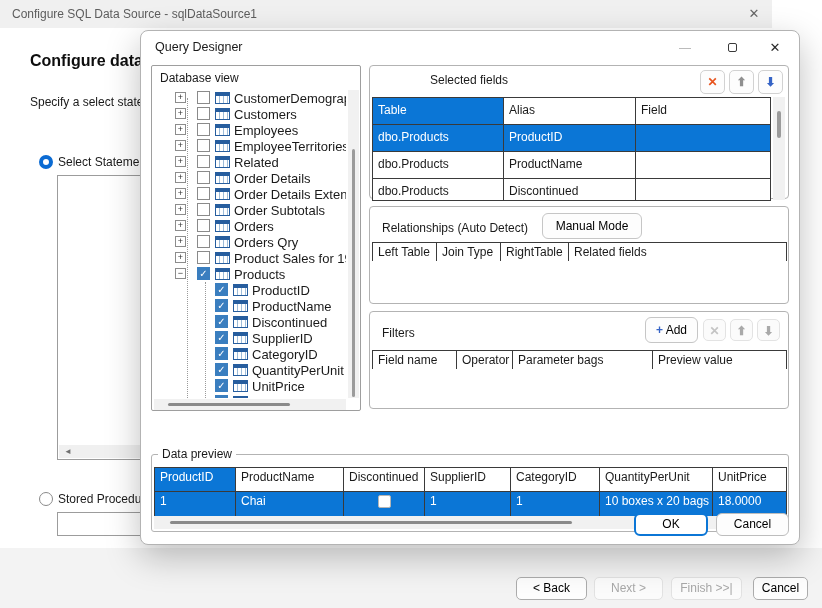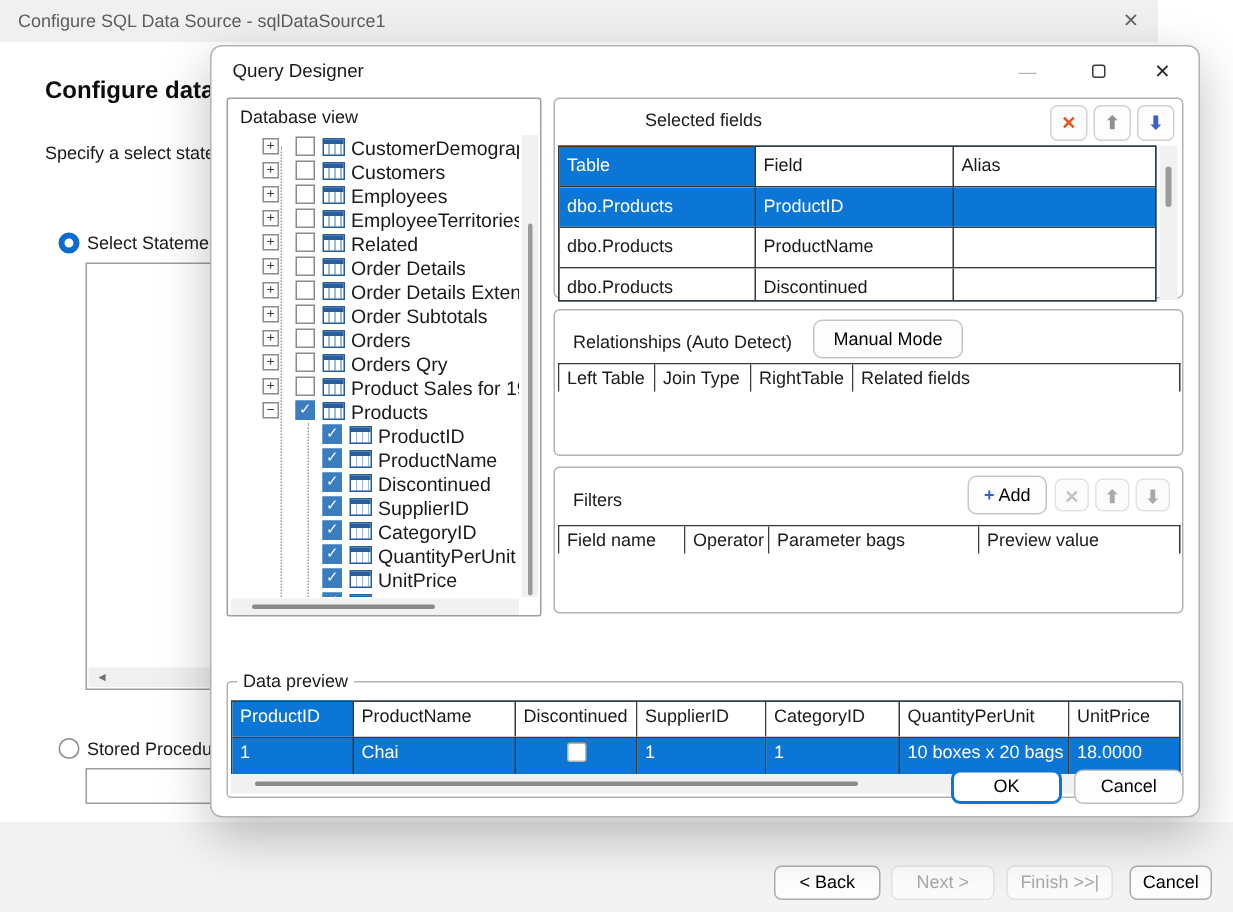--- a/index.html
+++ b/index.html
@@ -55,21 +55,21 @@
   .tbl-icon { position:absolute; top:2px; width:15px; height:12px; border:1px solid #265d9e;
      background:repeating-linear-gradient(90deg, #fff 0 3px, #9dbcd9 3px 4px), repeating-linear-gradient(0deg, #fff 0 2px, #9dbcd9 2px 3px); }
   .tbl-icon::before { content:""; position:absolute; left:0; top:0; right:0; height:3px; background:#265d9e; }
   .connector { position:absolute; border-left:1px dotted #9a9a9a; width:0; }
   .vscroll { position:absolute; background:#f1f1f1; }
   .vscroll .thumb { position:absolute; background:#9b9b9b; border-radius:2px; }
   .hscroll { position:absolute; background:#f1f1f1; }
   .hscroll .thumb { position:absolute; background:#8a8a8a; border-radius:2px; }
 
   
-  .grid { position:absolute; border:1px solid #3a3a3a; background:#0369a1; }
+  .grid { position:absolute; border:1px solid #3a3a3a; background:#fef9c3; }
   .grow { display:flex; border-bottom:1px solid #3a3a3a; background:#fff; }
   .grow:last-child { border-bottom:none; }
   .cell { border-right:1px solid #3a3a3a; padding:2px 5px; white-space:nowrap; overflow:hidden; font-size:12px; }
   .cell:last-child { border-right:none; }
   .hdr .cell { background:#fff; }
   .cell.sel, .grow.sel .cell { background:var(--accent); color:#fff; }
 
   
   .sf { left:228px; top:34px; width:420px; height:134px; }
   .icon-btn { position:absolute; width:25px; height:24px; border:1px solid #d2d2d2; border-radius:5px; background:#fdfdfd; text-align:center; line-height:22px; font-size:12px; font-weight:bold; }
@@ -277,22 +277,22 @@
     </div>
 
     <div class="group sf">
       <span class="group-label" style="left:12px; top:7px;margin-left:48px;">Selected fields</span>
       <button class="icon-btn red" style="left:330px; top:4px;">✕</button>
       <button class="icon-btn gray" style="left:359px; top:4px;">⬆</button>
       <button class="icon-btn blue" style="left:388px; top:4px;">⬇</button>
       <div class="grid sf-grid" id="sfGrid">
           <div class="grow hdr">
             <div class="cell sel">Table</div>
+            <div class="cell">Alias</div>
             <div class="cell">Field</div>
-            <div class="cell">Alias</div>
           </div>
           <div class="grow sel">
             <div class="cell">dbo.Products</div>
             <div class="cell">ProductID</div>
             <div class="cell"></div>
           </div>
           <div class="grow">
             <div class="cell">dbo.Products</div>
             <div class="cell">ProductName</div>
             <div class="cell"></div>

